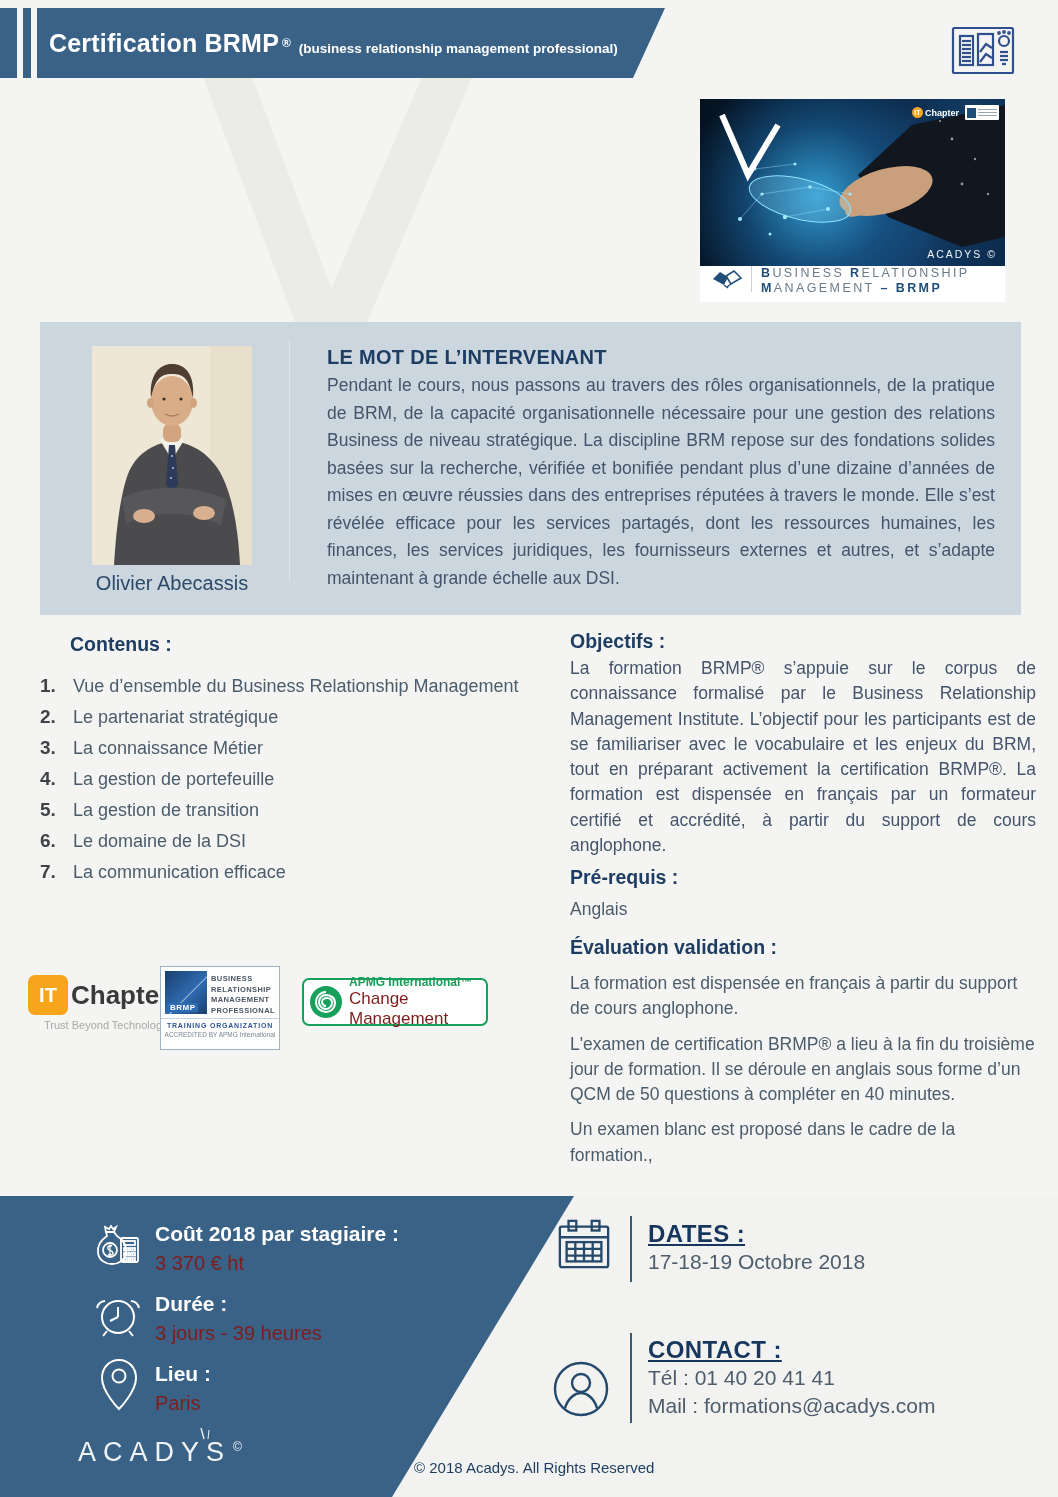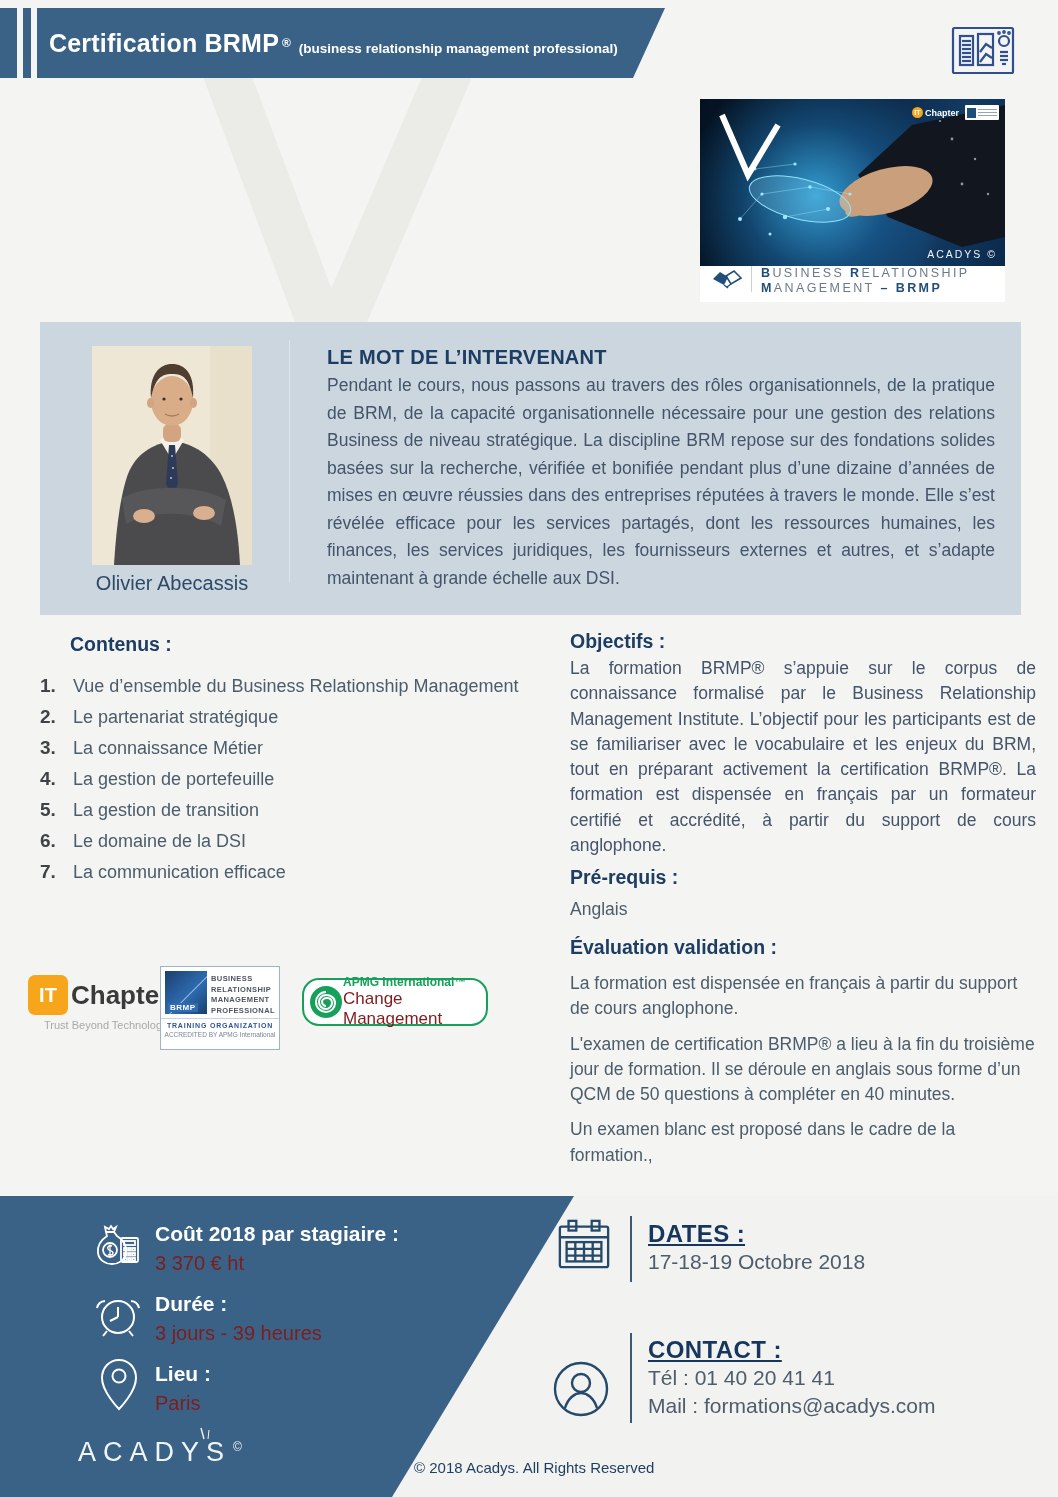--- a/index.html
+++ b/index.html
@@ -79,22 +79,22 @@
   .itc-name { font-size:26px; font-weight:bold; color:#3a3a3a; }
   .itc-tag { font-size:11px; color:#a9a9a9; margin:4px 0 0 16px; }
   .logo-brmp { position:absolute; left:160px; top:966px; width:120px; height:84px; background:#fff; border:1px solid #9fb3c8; }
   .brmp-top { display:flex; height:52px; padding:4px; gap:4px; border-bottom:1px solid #c6d2dd; }
   .brmp-mark { width:42px; background:linear-gradient(135deg,#1b3f6e 0%,#2e6bb0 55%,#e8eef5 56%,#2e6bb0 57%,#1b3f6e 100%); position:relative; }
   .brmp-mark span { position:absolute; left:3px; bottom:2px; color:#fff; font-size:8px; font-weight:bold; letter-spacing:.5px; background:#2e6bb0; padding:0 2px; }
   .brmp-words { font-size:7.5px; font-weight:bold; color:#4b5563; letter-spacing:.4px; line-height:10.5px; padding-top:3px; }
   .brmp-sub { text-align:center; padding-top:3px; }
   .brmp-sub .s1 { font-size:7px; font-weight:bold; color:#2f5496; letter-spacing:.8px; }
   .brmp-sub .s2 { font-size:6.5px; color:#7a8491; margin-top:2px; }
-  .logo-apmg { position:absolute; left:302px; top:978px; width:186px; height:48px; background:#fff; border:2px solid #17a05c; border-radius:17px;
-               display:flex; align-items:center; gap:0; padding-left:5px; }
+  .logo-apmg { position:absolute; left:302px; top:978px; width:186px; height:48px; background:#fff; border:2px solid #17a05c; border-radius:7px;
+               display:flex; align-items:center; gap:6px; padding-left:5px; }
   .apmg-text .l1 { font-size:12px; font-weight:bold; color:#17a05c; }
   .apmg-text .l2 { font-size:17px; font-weight:normal; color:#7f1d1d; margin-top:0; }
 
   
   .footer { position:absolute; left:0; top:1196px; width:1058px; height:301px; background:#f2f2f0; }
   .footer-blue { position:absolute; inset:0; background:#3a6287; clip-path:polygon(0 0,574px 0,392px 100%,0 100%); }
   .f-icon { position:absolute; color:#fff; }
   .f-label { position:absolute; font-size:21px; font-weight:bold; color:#fff; }
   .f-value { position:absolute; font-size:20px; color:#7f1d1d; }
   .r-label { position:absolute; font-size:24px; font-weight:bold; color:#16365d; text-decoration:underline; letter-spacing:.4px; }

